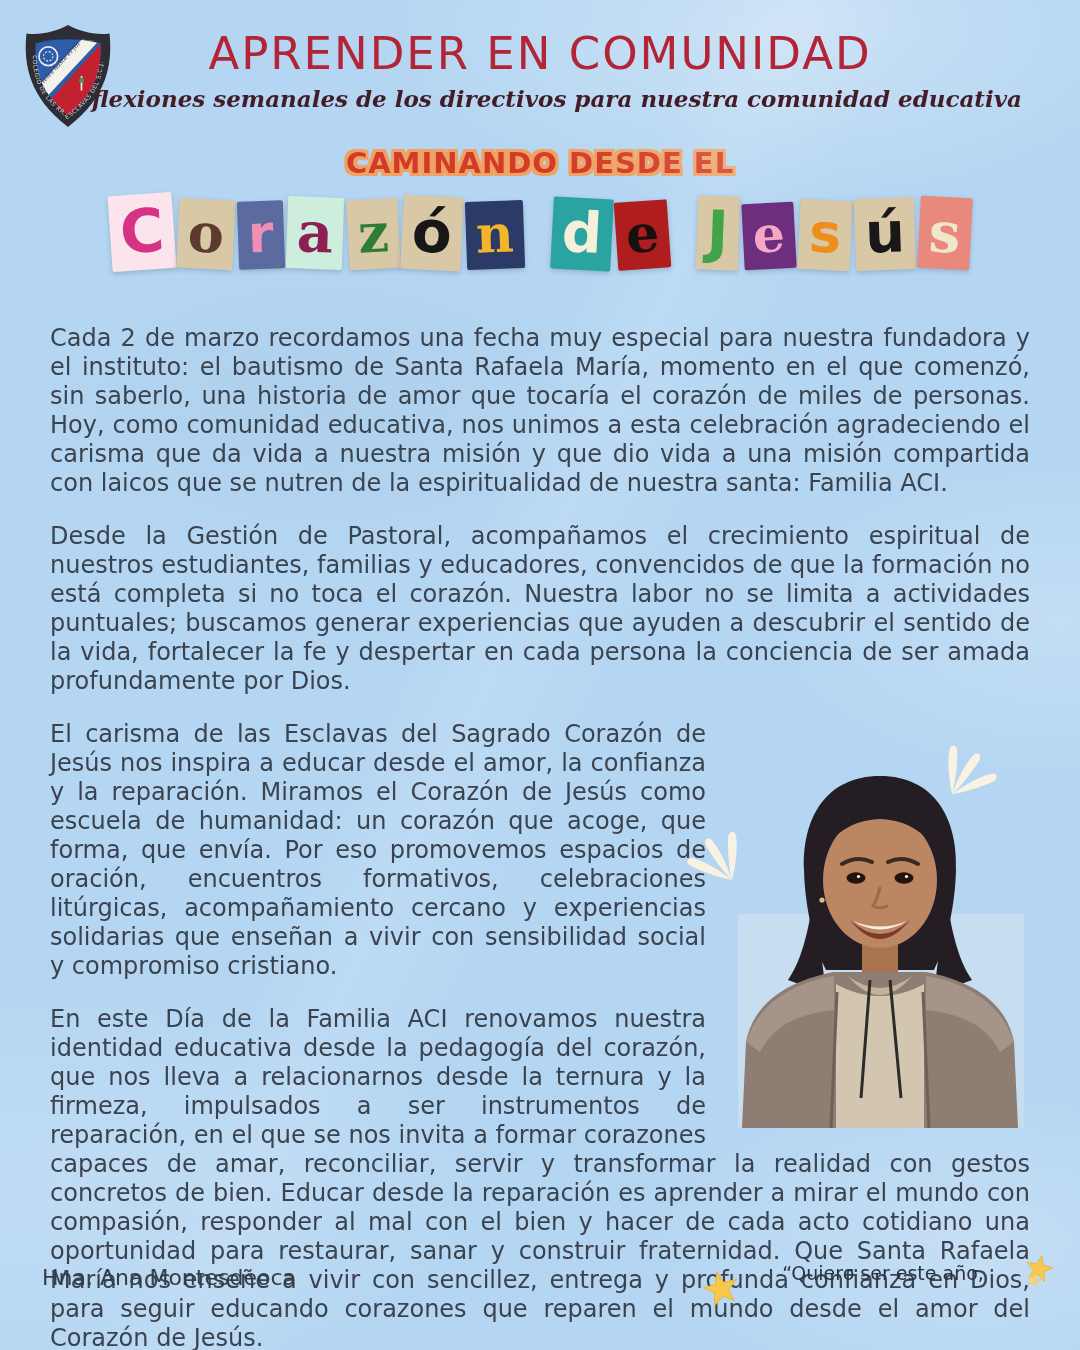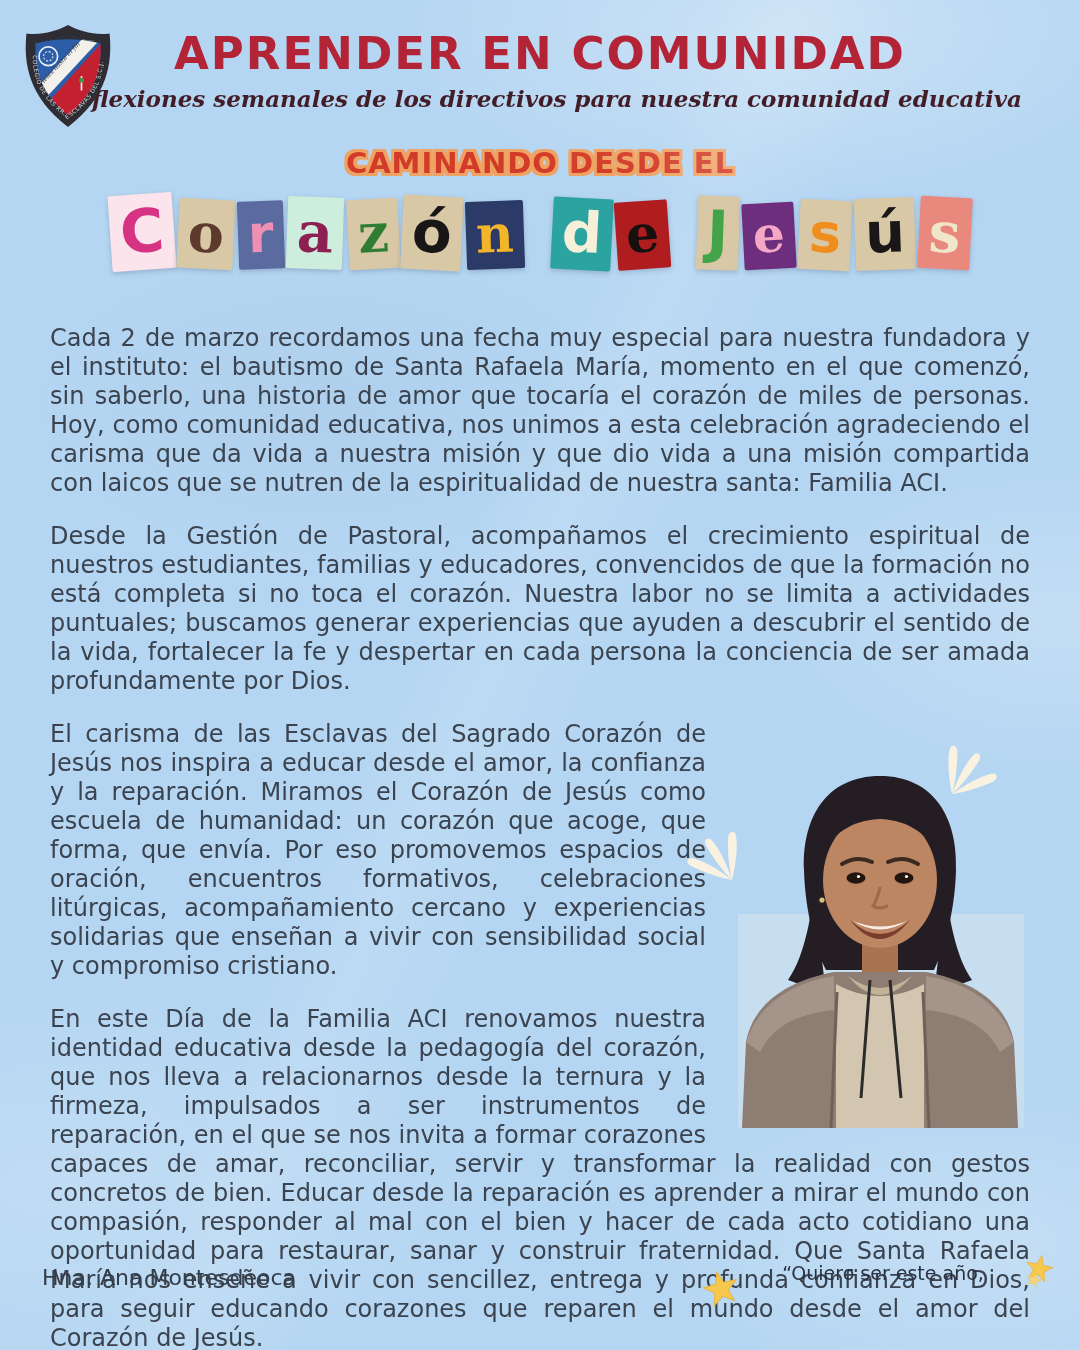--- a/index.html
+++ b/index.html
@@ -19,21 +19,21 @@
       radial-gradient(620px 280px at 72% 2%, rgba(255,255,255,.30), transparent 62%),
       radial-gradient(480px 260px at 98% 46%, rgba(255,255,255,.20), transparent 60%),
       radial-gradient(700px 320px at 6% 88%, rgba(255,255,255,.16), transparent 60%),
       radial-gradient(520px 240px at 90% 92%, rgba(255,255,255,.22), transparent 62%),
       linear-gradient(115deg, transparent 42%, rgba(255,255,255,.10) 47%, transparent 54%),
       radial-gradient(420px 220px at 30% 30%, rgba(120,150,190,.10), transparent 70%);
   }
   .header { position:relative; padding-top:30px; text-align:center; }
   .crest { position:absolute; left:16px; top:22px; width:104px; height:108px; }
   .page-title {
-    font-size:45px; font-weight:700; letter-spacing:2px;
+    font-size:45px; font-weight:400; letter-spacing:2px;
     color:#b22436; line-height:1.05;
   }
   .page-subtitle {
     margin-top:8px;
     font-family:"DejaVu Serif","Liberation Serif",serif;
     font-style:italic; font-weight:600;
     font-size:23px; color:#421c27;
   }
   .kicker {
     margin-top:34px; text-align:center;

